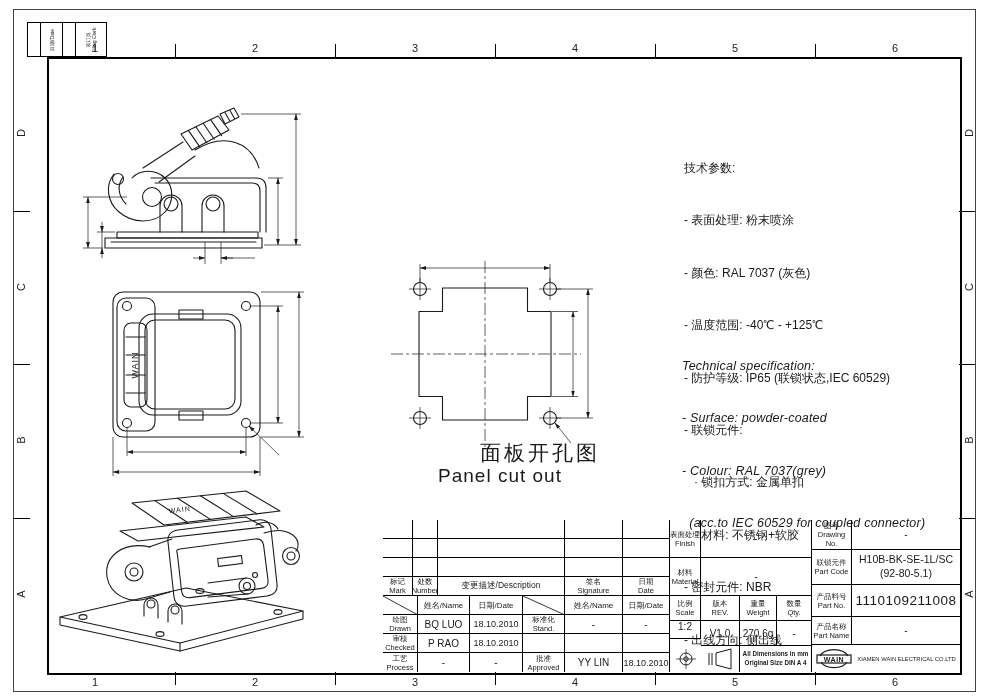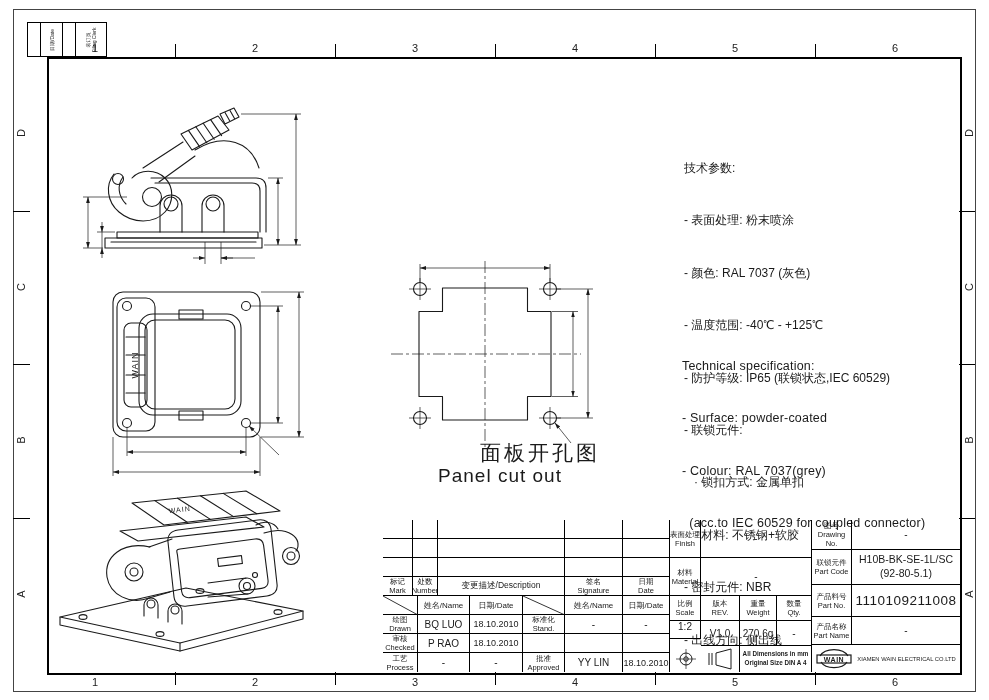--- a/index.html
+++ b/index.html
@@ -23,21 +23,21 @@
   svg .part *{fill:none;stroke:#1a1a1a;stroke-width:1.1;stroke-linejoin:round;stroke-linecap:round;}
   svg .dim *{fill:none;stroke:#1a1a1a;stroke-width:.7;}
   svg text{fill:#1a1a1a;stroke:none !important;font-family:"Liberation Sans",sans-serif;}
   svg .dim text{font-size:11px;}
   svg marker path{fill:#1a1a1a;stroke:none;}
   .cl{stroke-dasharray:12 3 3 3;}
   
   .specs{position:absolute;white-space:pre;}
   .specs div{white-space:pre;}
   .specs-cn div{font-size:12px;line-height:16.4px;}
-  .specs-en div{font-size:12.5px;line-height:16.4px;letter-spacing:.2px;}
+  .specs-en div{font-size:12.5px;line-height:16.4px;letter-spacing:.2px;font-style:italic;}
   .panel-label-cn{font-size:21px;letter-spacing:3px;text-align:right;}
   .panel-label-en{font-size:19px;letter-spacing:1px;text-align:center;}
   
   .tb{left:383px;top:520px;width:577px;height:152px;}
   .tb .cell{position:absolute;box-sizing:border-box;border-right:1px solid #000;border-bottom:1px solid #000;
             display:flex;flex-direction:column;align-items:center;justify-content:center;
             text-align:center;overflow:hidden;}
   .tb .lbl{font-size:7.5px;line-height:1.2;}
   .tb .lbl span{display:block;}
   .tb .val{font-size:10px;}

